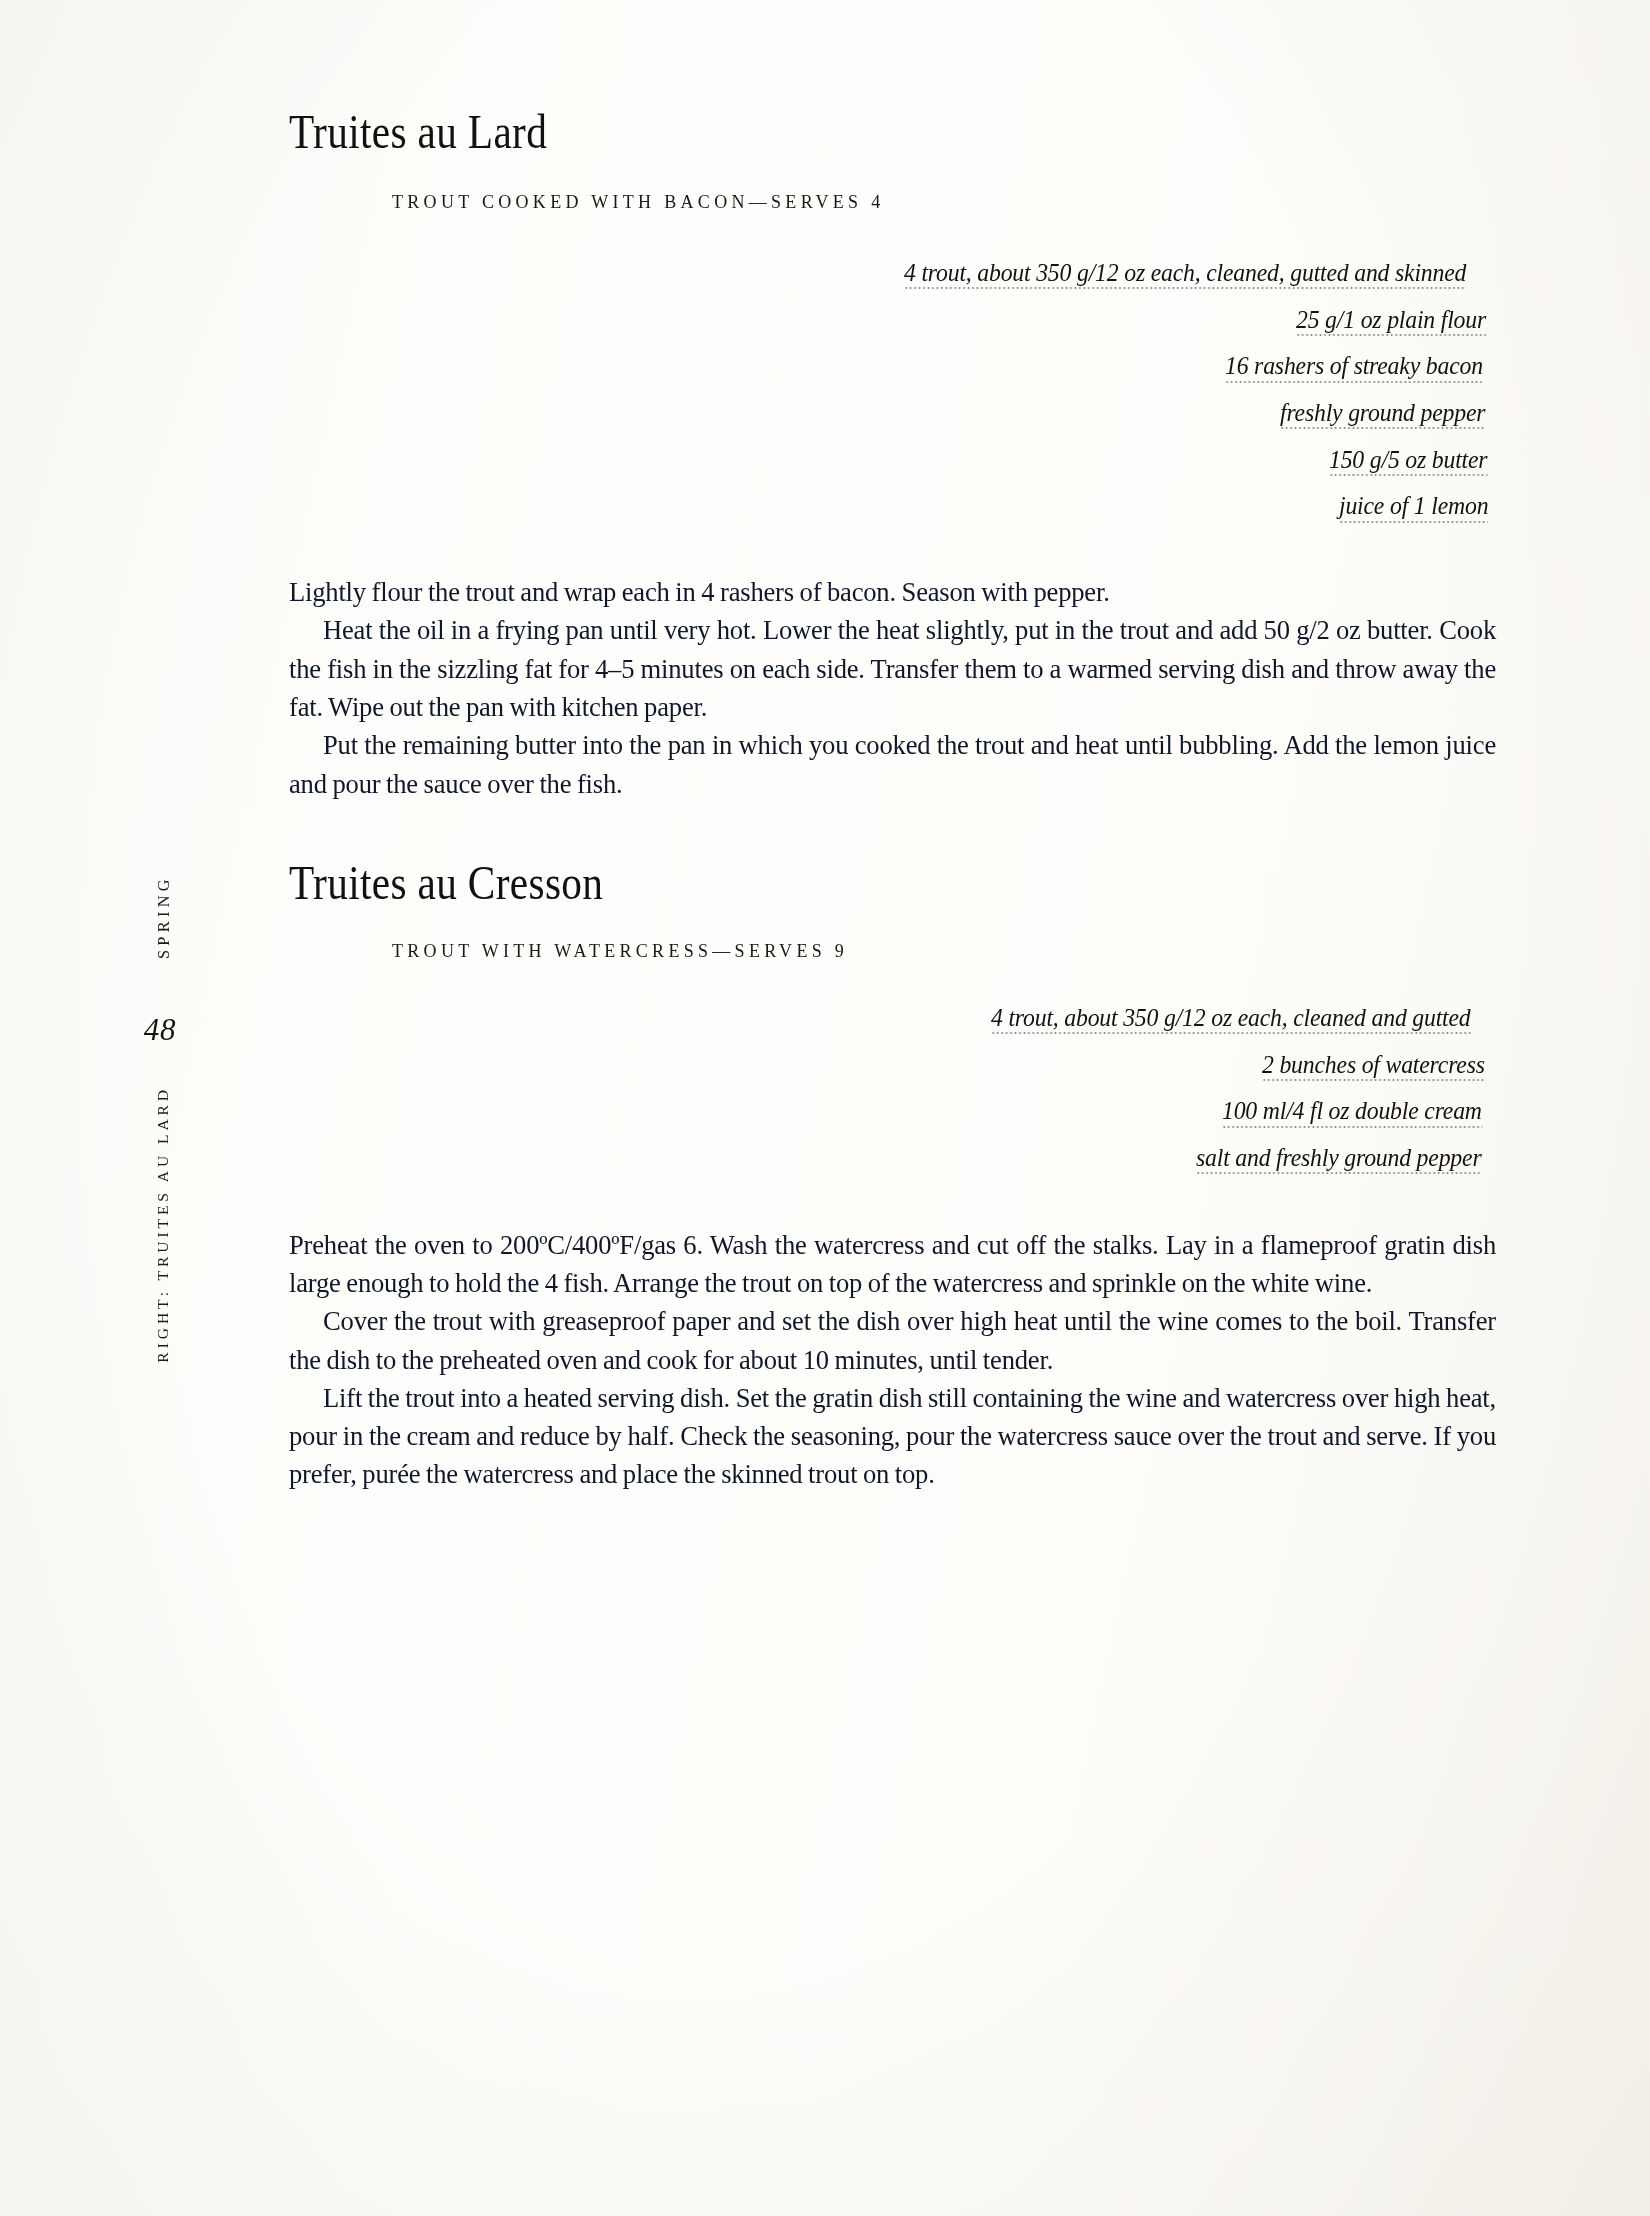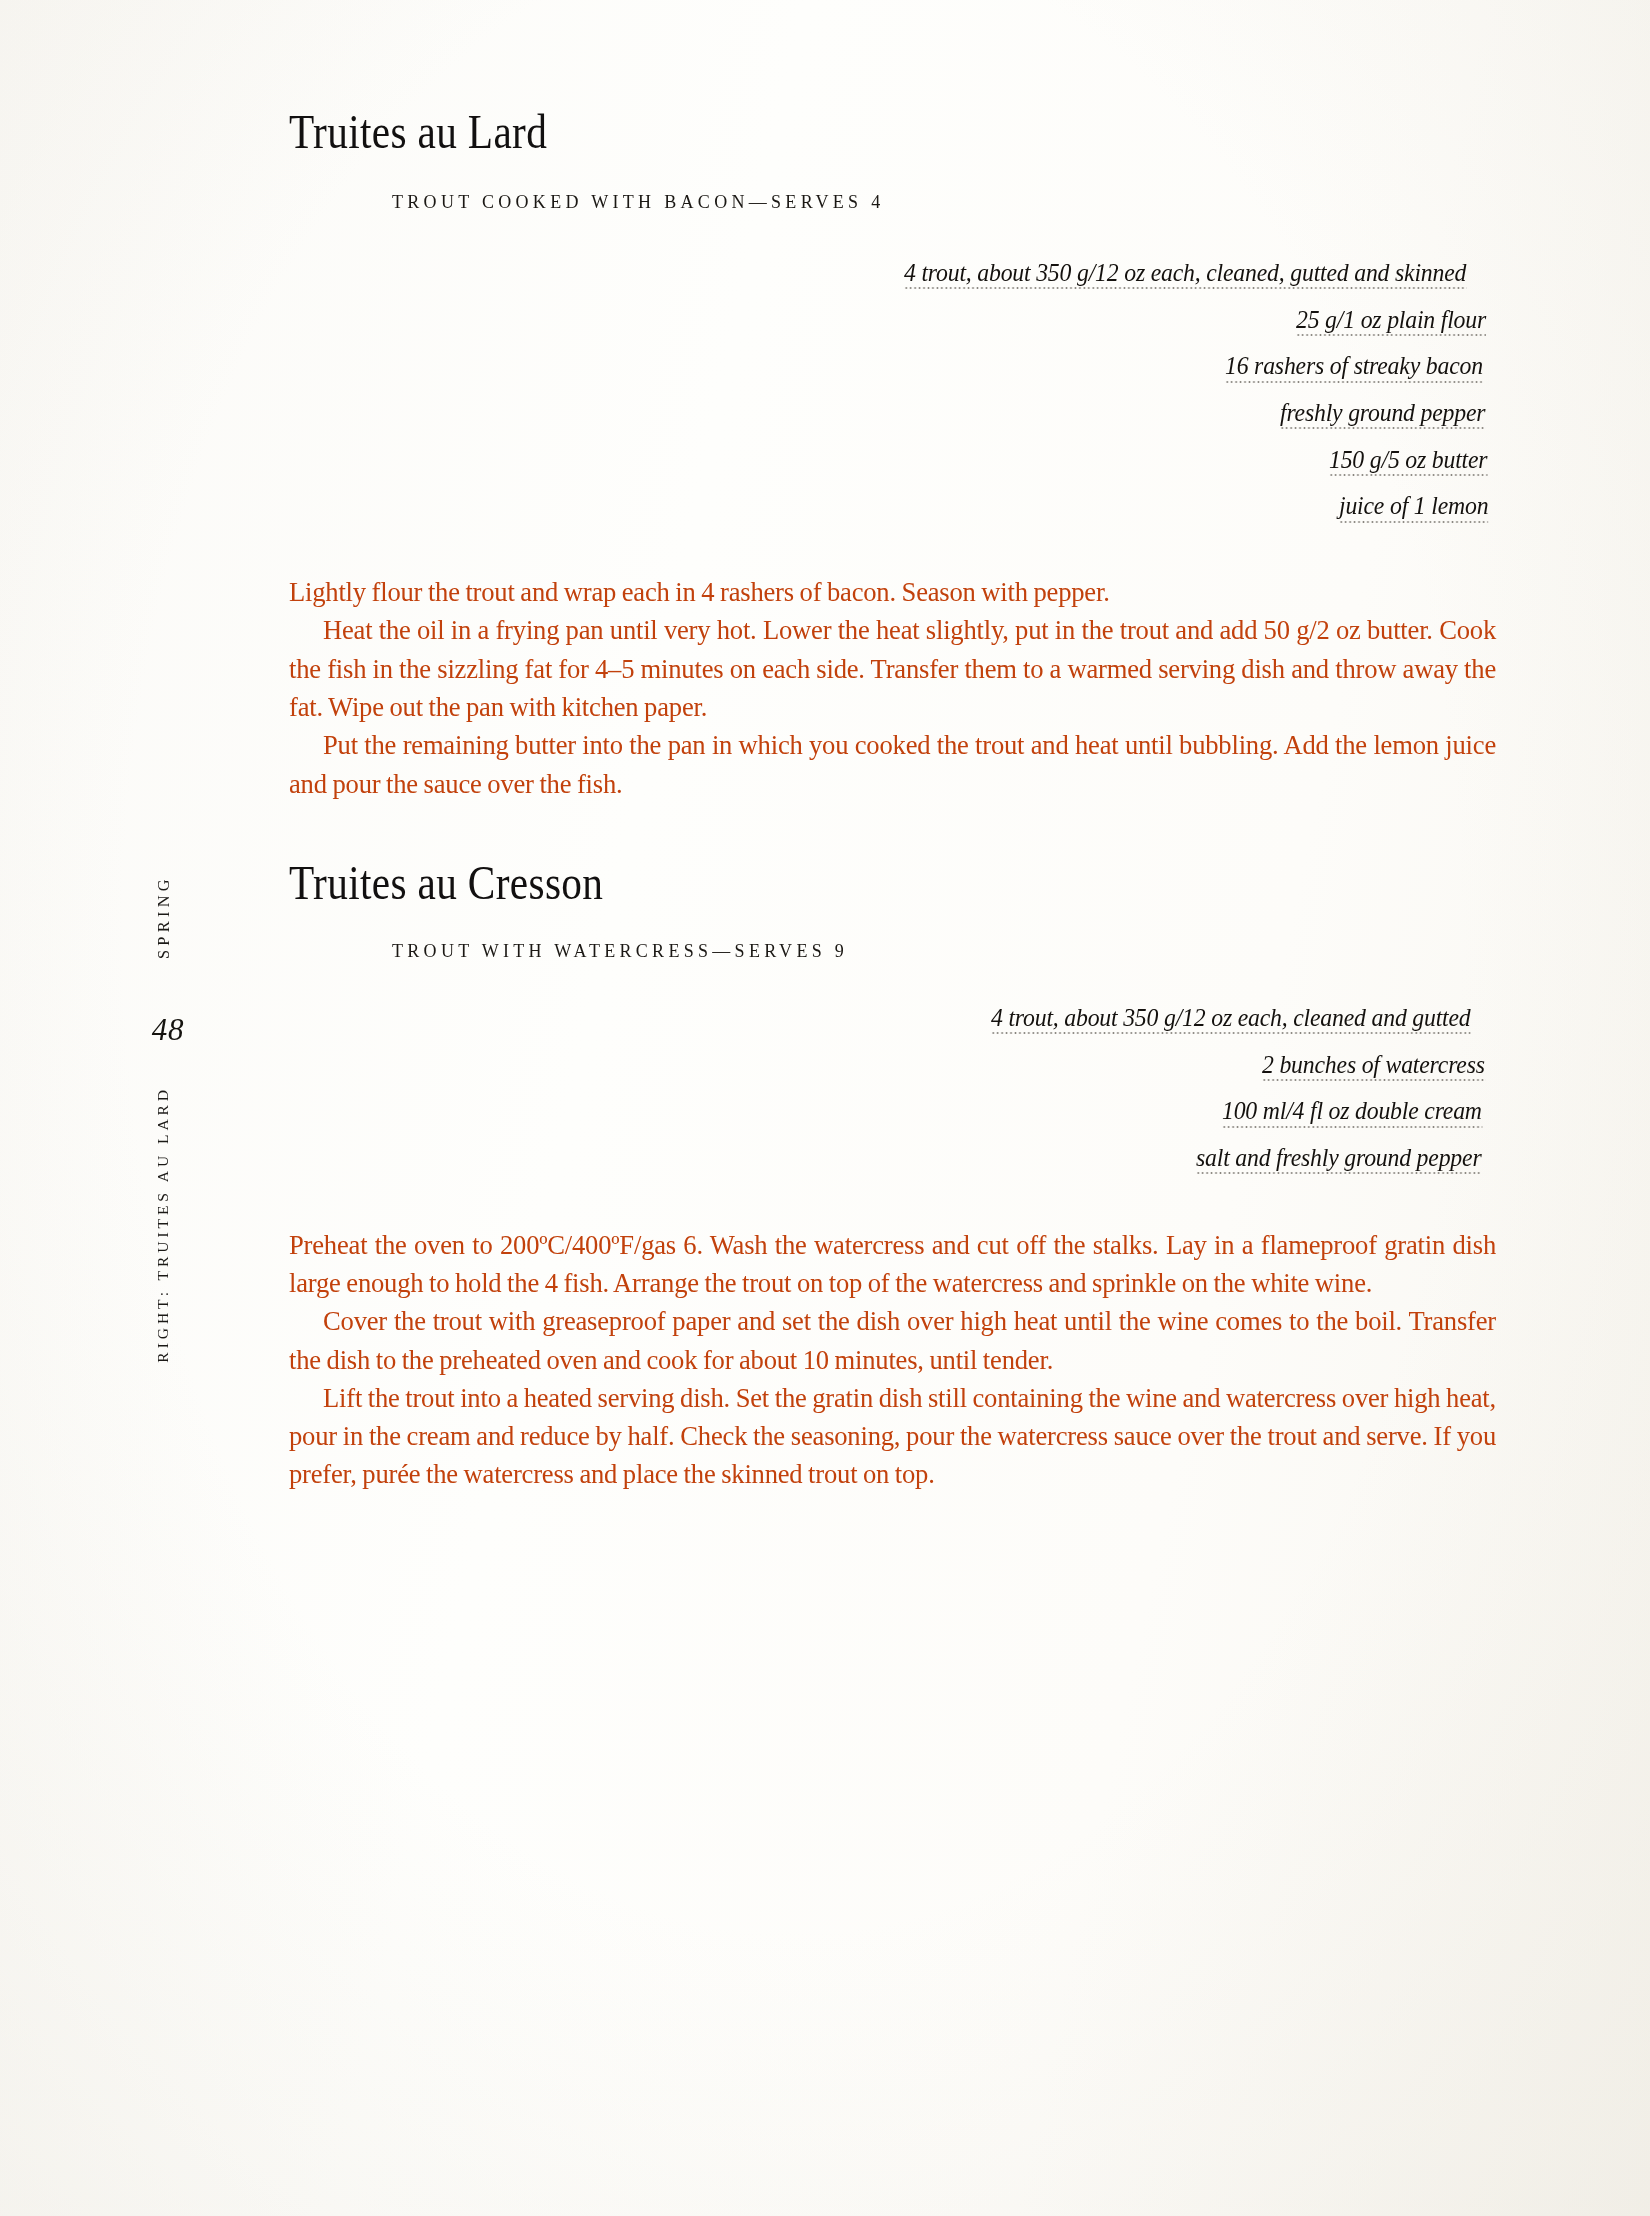--- a/index.html
+++ b/index.html
@@ -44,21 +44,21 @@
     font-size: 16.4px;
     letter-spacing: 4.3px;
     color: #1b1916;
   }
   .season-label {
     left: 37px;
     top: 875px;
   }
   .folio {
     position: absolute;
-    left: 20px;
+    left: 12px;
     top: 1012px;
     width: 62px;
     text-align: center;
     font-style: italic;
     font-size: 31px;
     letter-spacing: 0.8px;
     color: #15130f;
   }
   .caption-label {
     left: 37px;
@@ -127,21 +127,21 @@
     opacity: 0.82;
   }
   .ing-row { line-height: 0; text-align: right; }
 
   .body-par {
     font-size: 26.6px;
     line-height: 1.44;
     margin: 0;
     text-align: justify;
     text-justify: inter-word;
-    color: #c2410c;
+    color: #0f172a;
     letter-spacing: -0.2px;
     word-spacing: -0.8px;
   }
   .body-par + .body-par { text-indent: 34px; }
 
   .par-block { margin: 0; }
 </style>
 </head>
 <body>
 

